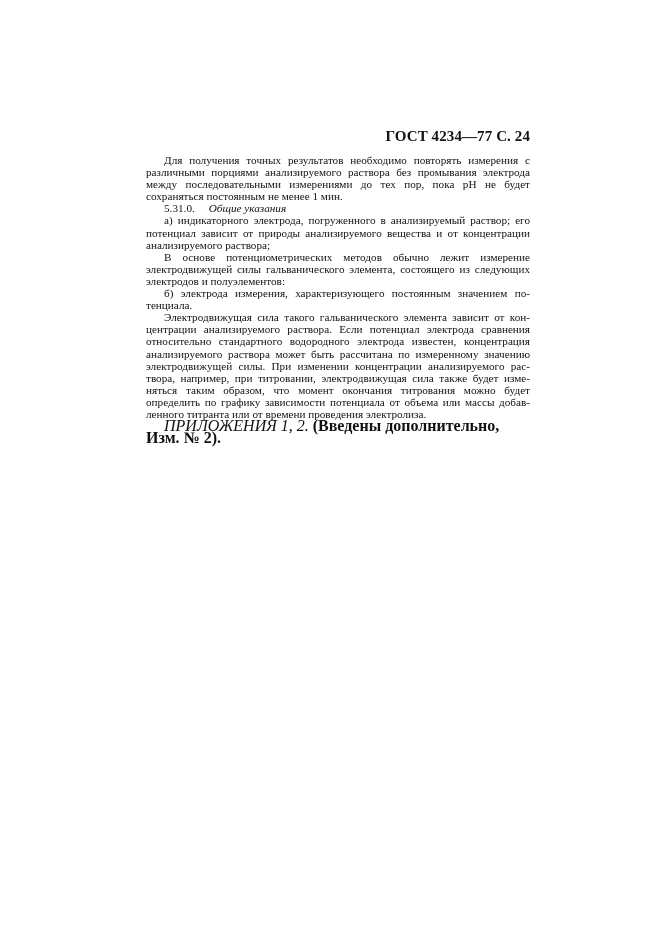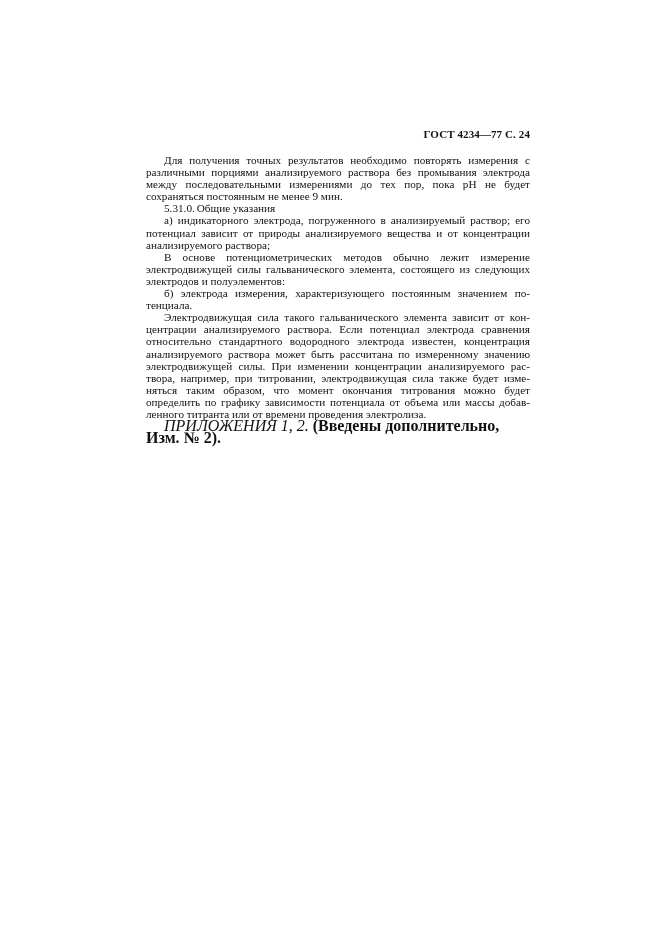--- a/index.html
+++ b/index.html
@@ -12,21 +12,21 @@
       height: 936px;
       position: relative;
       overflow: hidden;
       font-family: "Liberation Serif", "DejaVu Serif", serif;
       color: #111111;
     }
     .page-header {
       position: absolute;
       top: 128px;
       right: 131px;
-      font-size: 11px;
+      font-size: 15px;
       font-weight: bold;
       letter-spacing: 0.1px;
     }
     .content {
       position: absolute;
       top: 154px;
       left: 146px;
       width: 384px;
       font-size: 11.2px;
       line-height: 12.1px;
@@ -38,21 +38,22 @@
       hyphens: manual;
     }
     .section-title {
       margin: 0;
       text-indent: 18px;
     }
     .section-title .num {
       font-style: normal;
     }
     .section-title .name {
-      margin-left: 2px;
+      font-style: italic;
+      margin-left: 14px;
     }
     .appendix-note {
       margin: 0;
       text-indent: 18px;
       font-size: 16px;
     }
     .appendix-note .ital {
       font-style: italic;
     }
     .appendix-note .bold {
@@ -60,21 +61,21 @@
     }
   </style>
 </head>
 <body>
 
 <div class="page-header">
   <span>ГОСТ 4234—77 С. 24</span>
 </div>
 
 <div class="content">
-  <p class="para">Для получения точных результатов необходимо повторять измерения с различными порциями анализируемого раствора без промывания электрода между последовательными измерениями до тех пор, пока pH не будет сохраняться постоянным не менее 9 мин.</p>
+  <p class="para">Для получения точных результатов необходимо повторять измерения с различными порциями анализируемого раствора без промывания электрода между последовательными измерениями до тех пор, пока pH не будет сохраняться постоянным не менее 1 мин.</p>
 
   <p class="section-title">
     <span class="num">5.31.0.</span><span class="name">Общие указания</span>
   </p>
 
   <p class="para">а) индикаторного электрода, погруженного в анализируемый раствор; его потенциал зависит от природы анализируемого вещества и от концент­рации анализируемого раствора;</p>
   <p class="para">В основе потенциометрических методов обычно лежит измерение электродвижущей силы гальванического элемента, состоящего из следующих электродов и полуэлементов:</p>
   <p class="para">б) электрода измерения, характеризующего постоянным значением по­тенциала.</p>
   <p class="para">Электродвижущая сила такого гальванического элемента зависит от кон­центрации анализируемого раствора. Если потенциал электрода сравнения относительно стандартного водородного электрода известен, концентрация анализируемого раствора может быть рассчитана по измеренному значению электродвижущей силы. При изменении концентрации анализируемого рас­твора, например, при титровании, электродвижущая сила также будет изме­няться таким образом, что момент окончания титрования можно будет определить по графику зависимости потенциала от объема или массы добав­ленного титранта или от времени проведения электролиза.</p>
 

